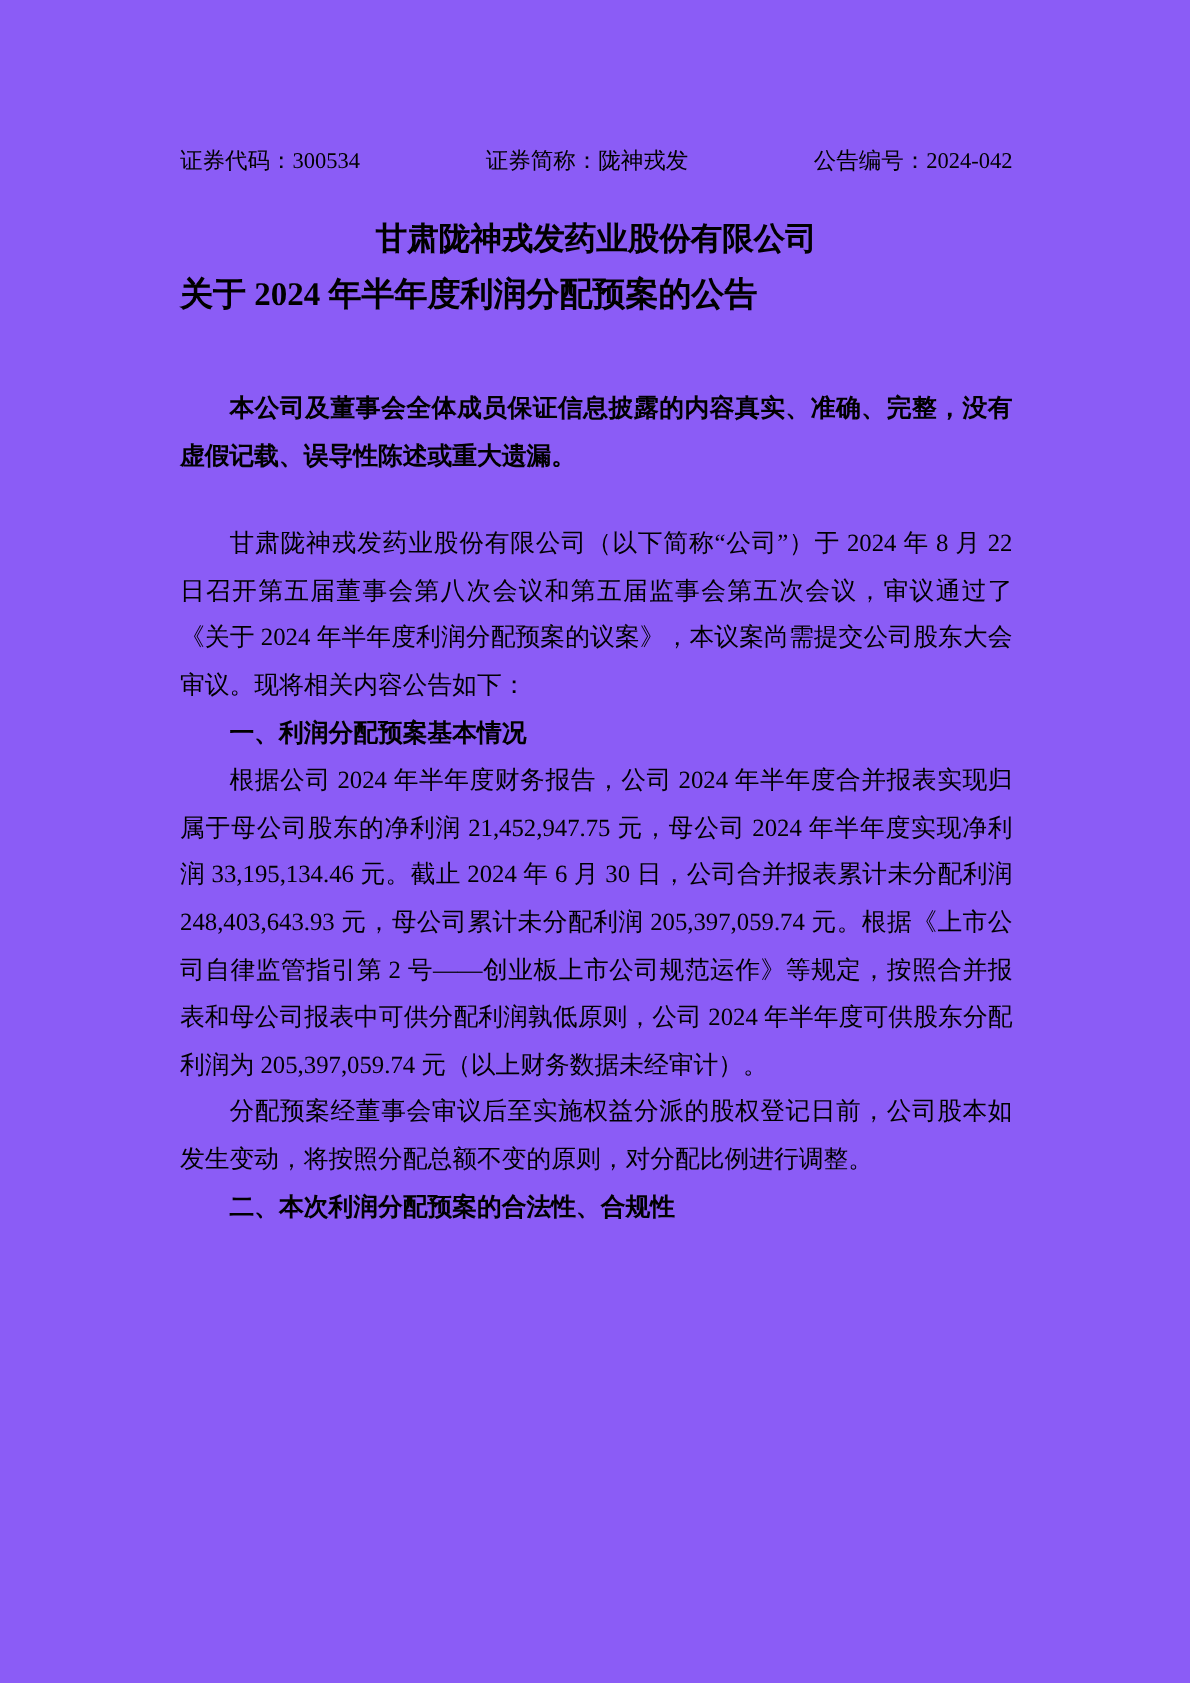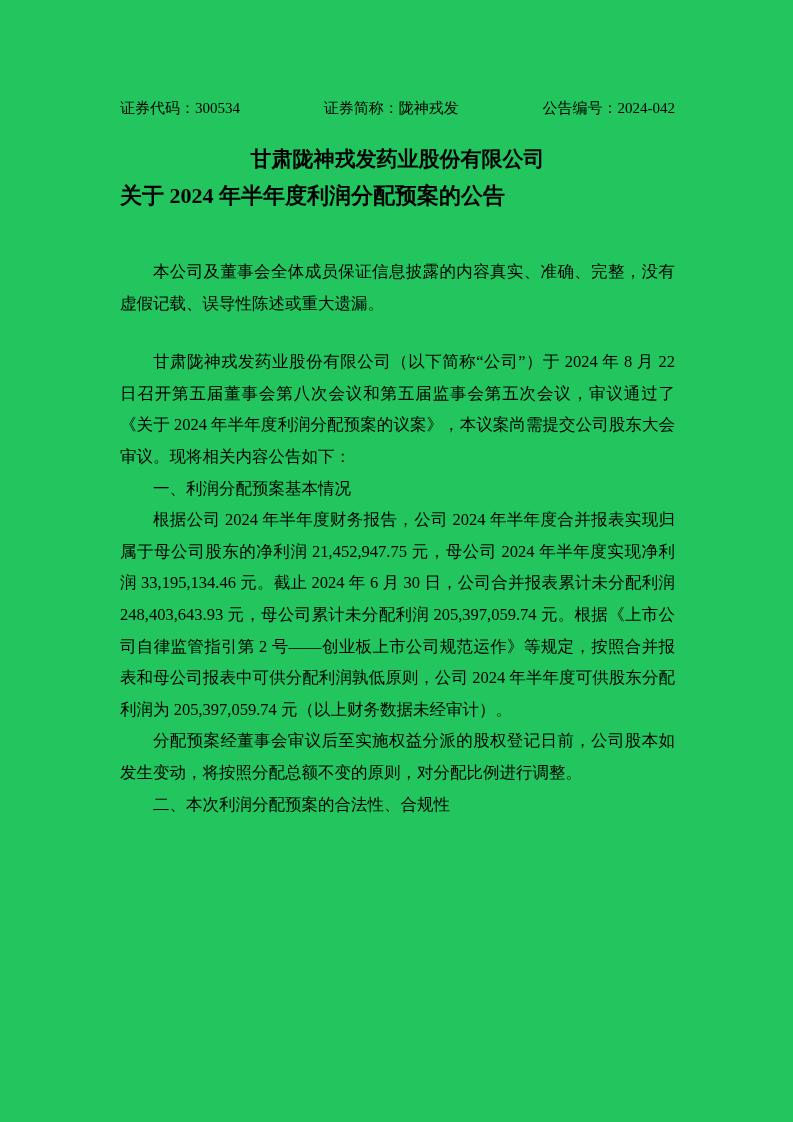--- a/index.html
+++ b/index.html
@@ -5,21 +5,21 @@
   html, body {
     margin: 0;
     padding: 0;
     background: #ffffff;
   }
   .page {
     position: relative;
     width: 793px;
     height: 1122px;
     margin: 0 auto;
-    background: #22c55e;
+    background: #8b5cf6;
     color: #000000;
     font-family: "Liberation Serif", "DejaVu Serif", serif;
     box-sizing: border-box;
     padding: 98px 118px 0 120px;
     overflow: hidden;
   }
   .header-row {
     display: flex;
     justify-content: space-between;
     align-items: baseline;
@@ -44,31 +44,31 @@
     margin: 0;
     font-size: 16.5px;
     line-height: 31.6px;
     text-align: justify;
     text-align-last: left;
     text-indent: 33px;
     word-break: break-all;
   }
   .disclaimer {
     margin-top: 45px;
-    font-weight: normal;
+    font-weight: bold;
   }
   .intro {
     margin-top: 27px;
   }
   .section-heading {
     margin: 0;
     font-size: 16.5px;
     line-height: 31.6px;
     text-indent: 33px;
-    font-weight: normal;
+    font-weight: bold;
   }
 </style>
 </head>
 <body>
 
 <div class="page">
 
   <div class="header-row">
     <span>证券代码：300534</span>
     <span>证券简称：陇神戎发</span>

